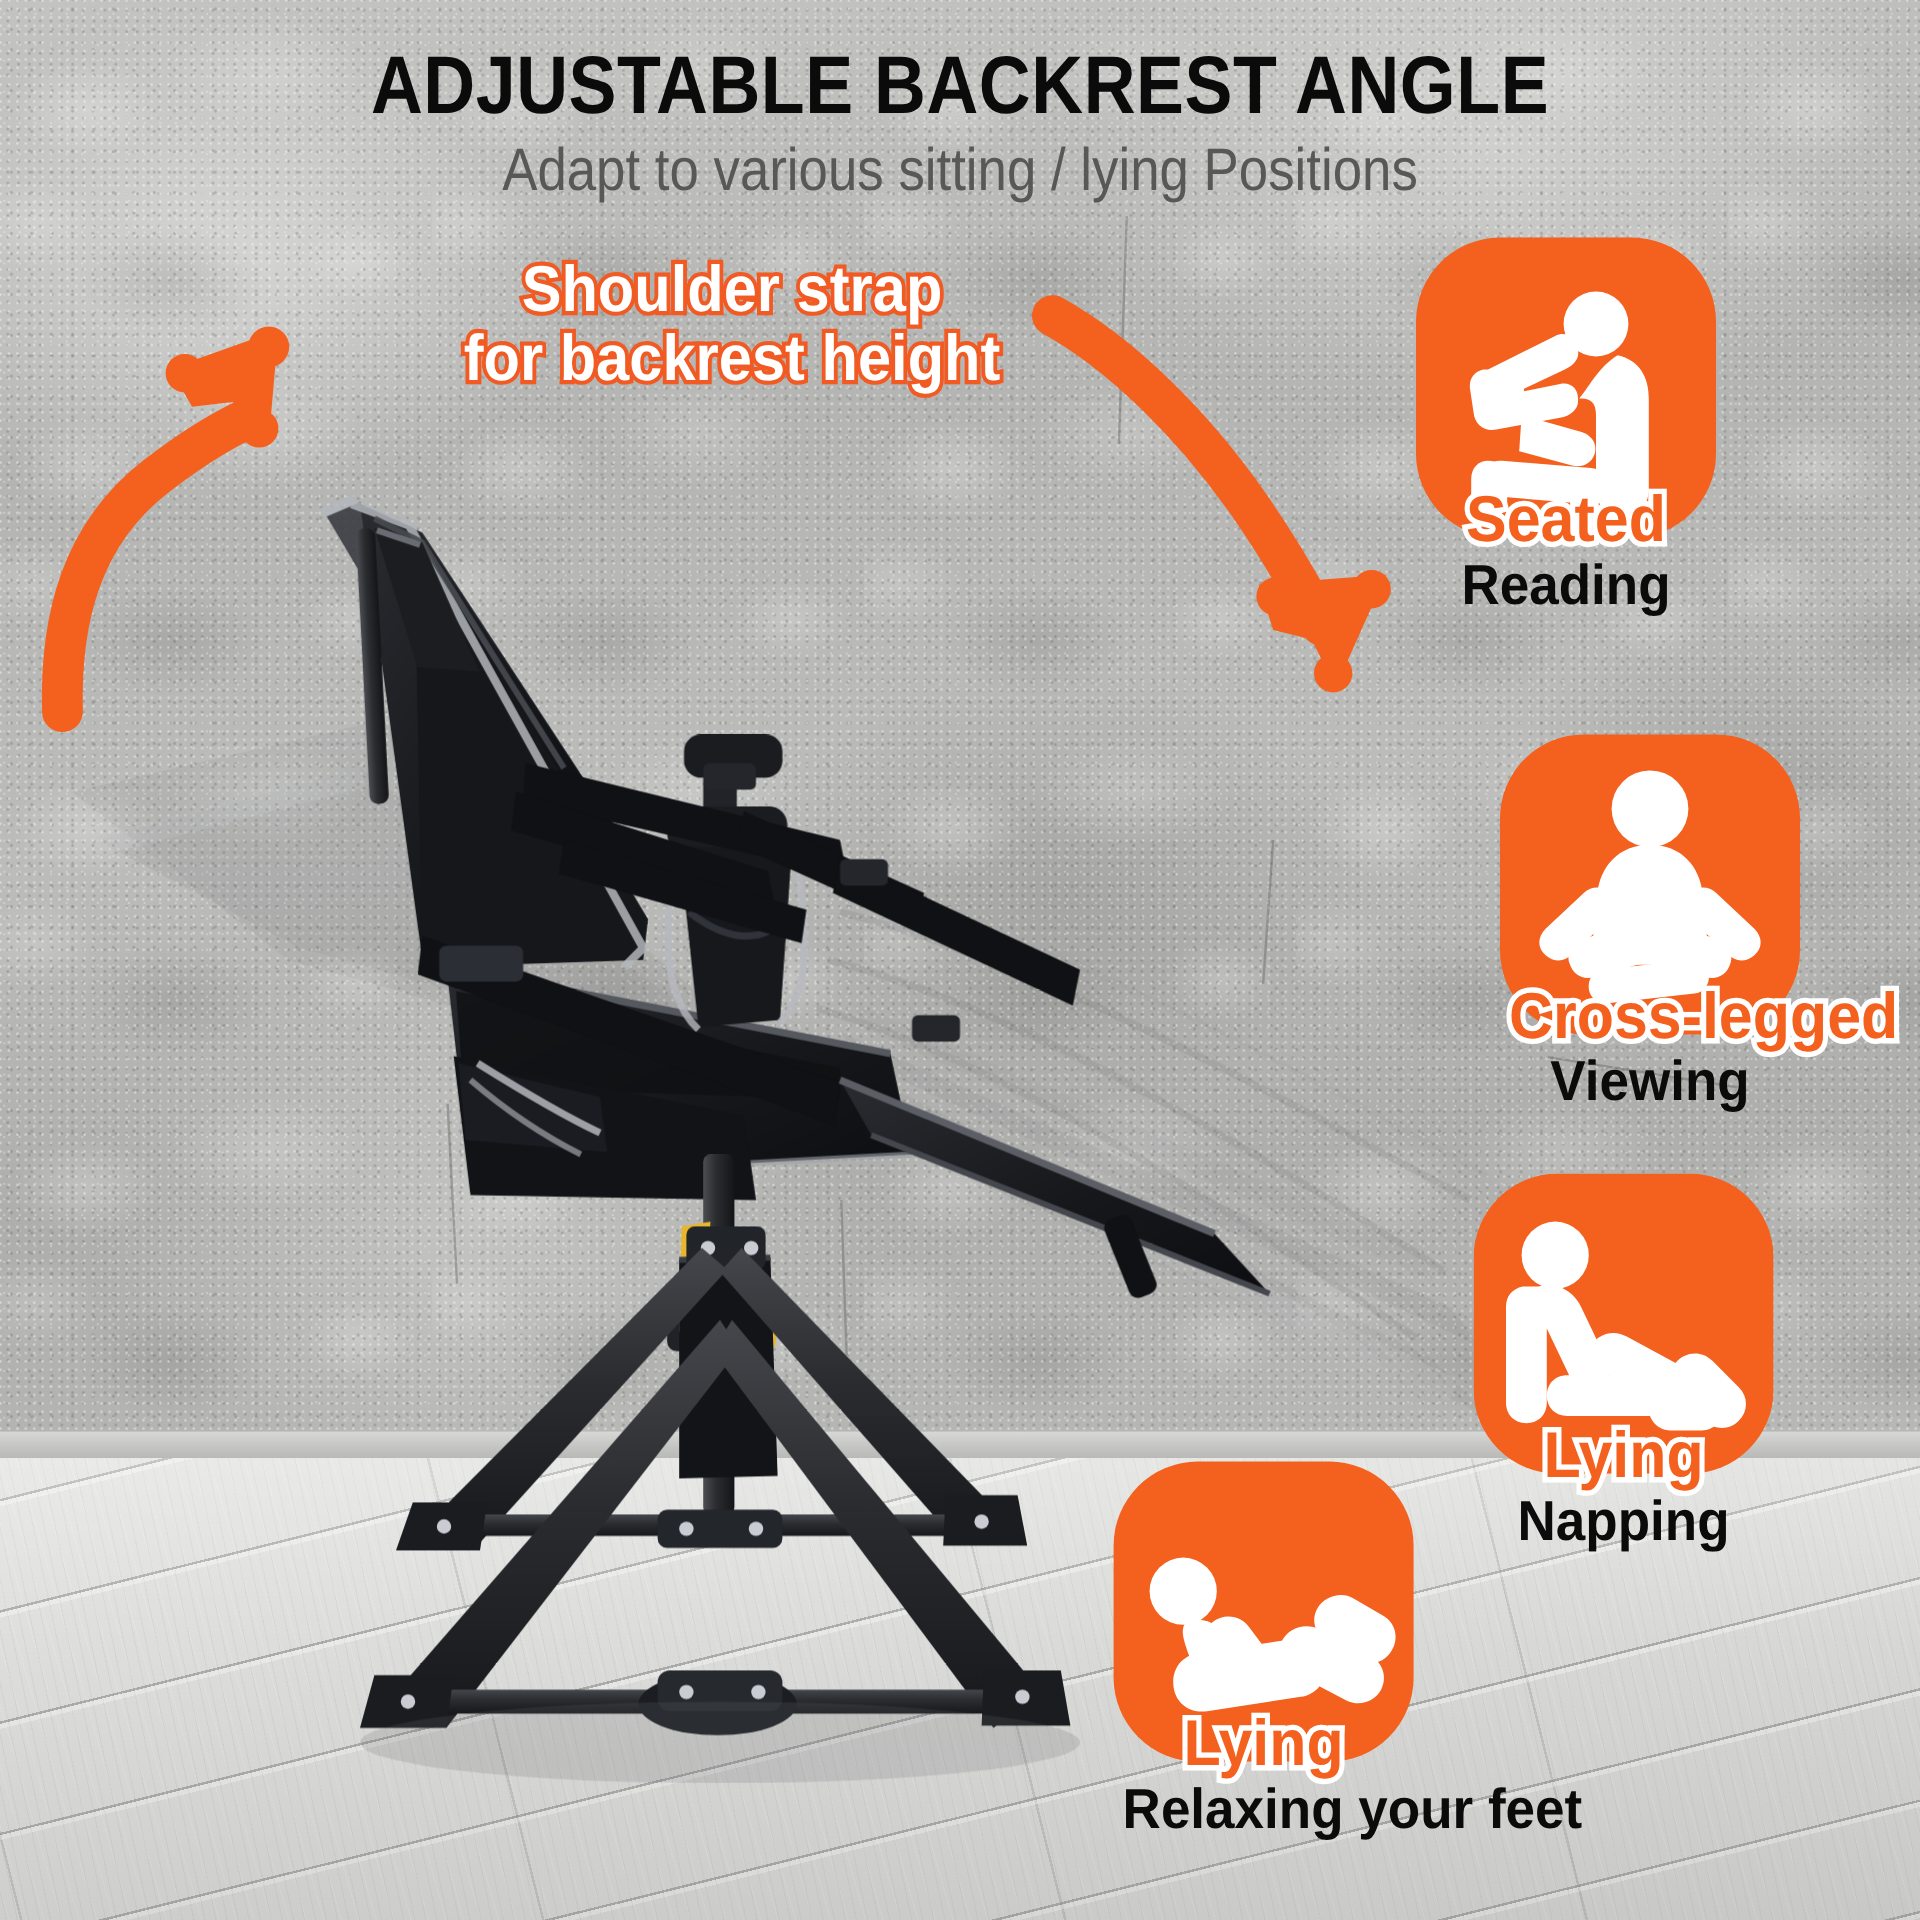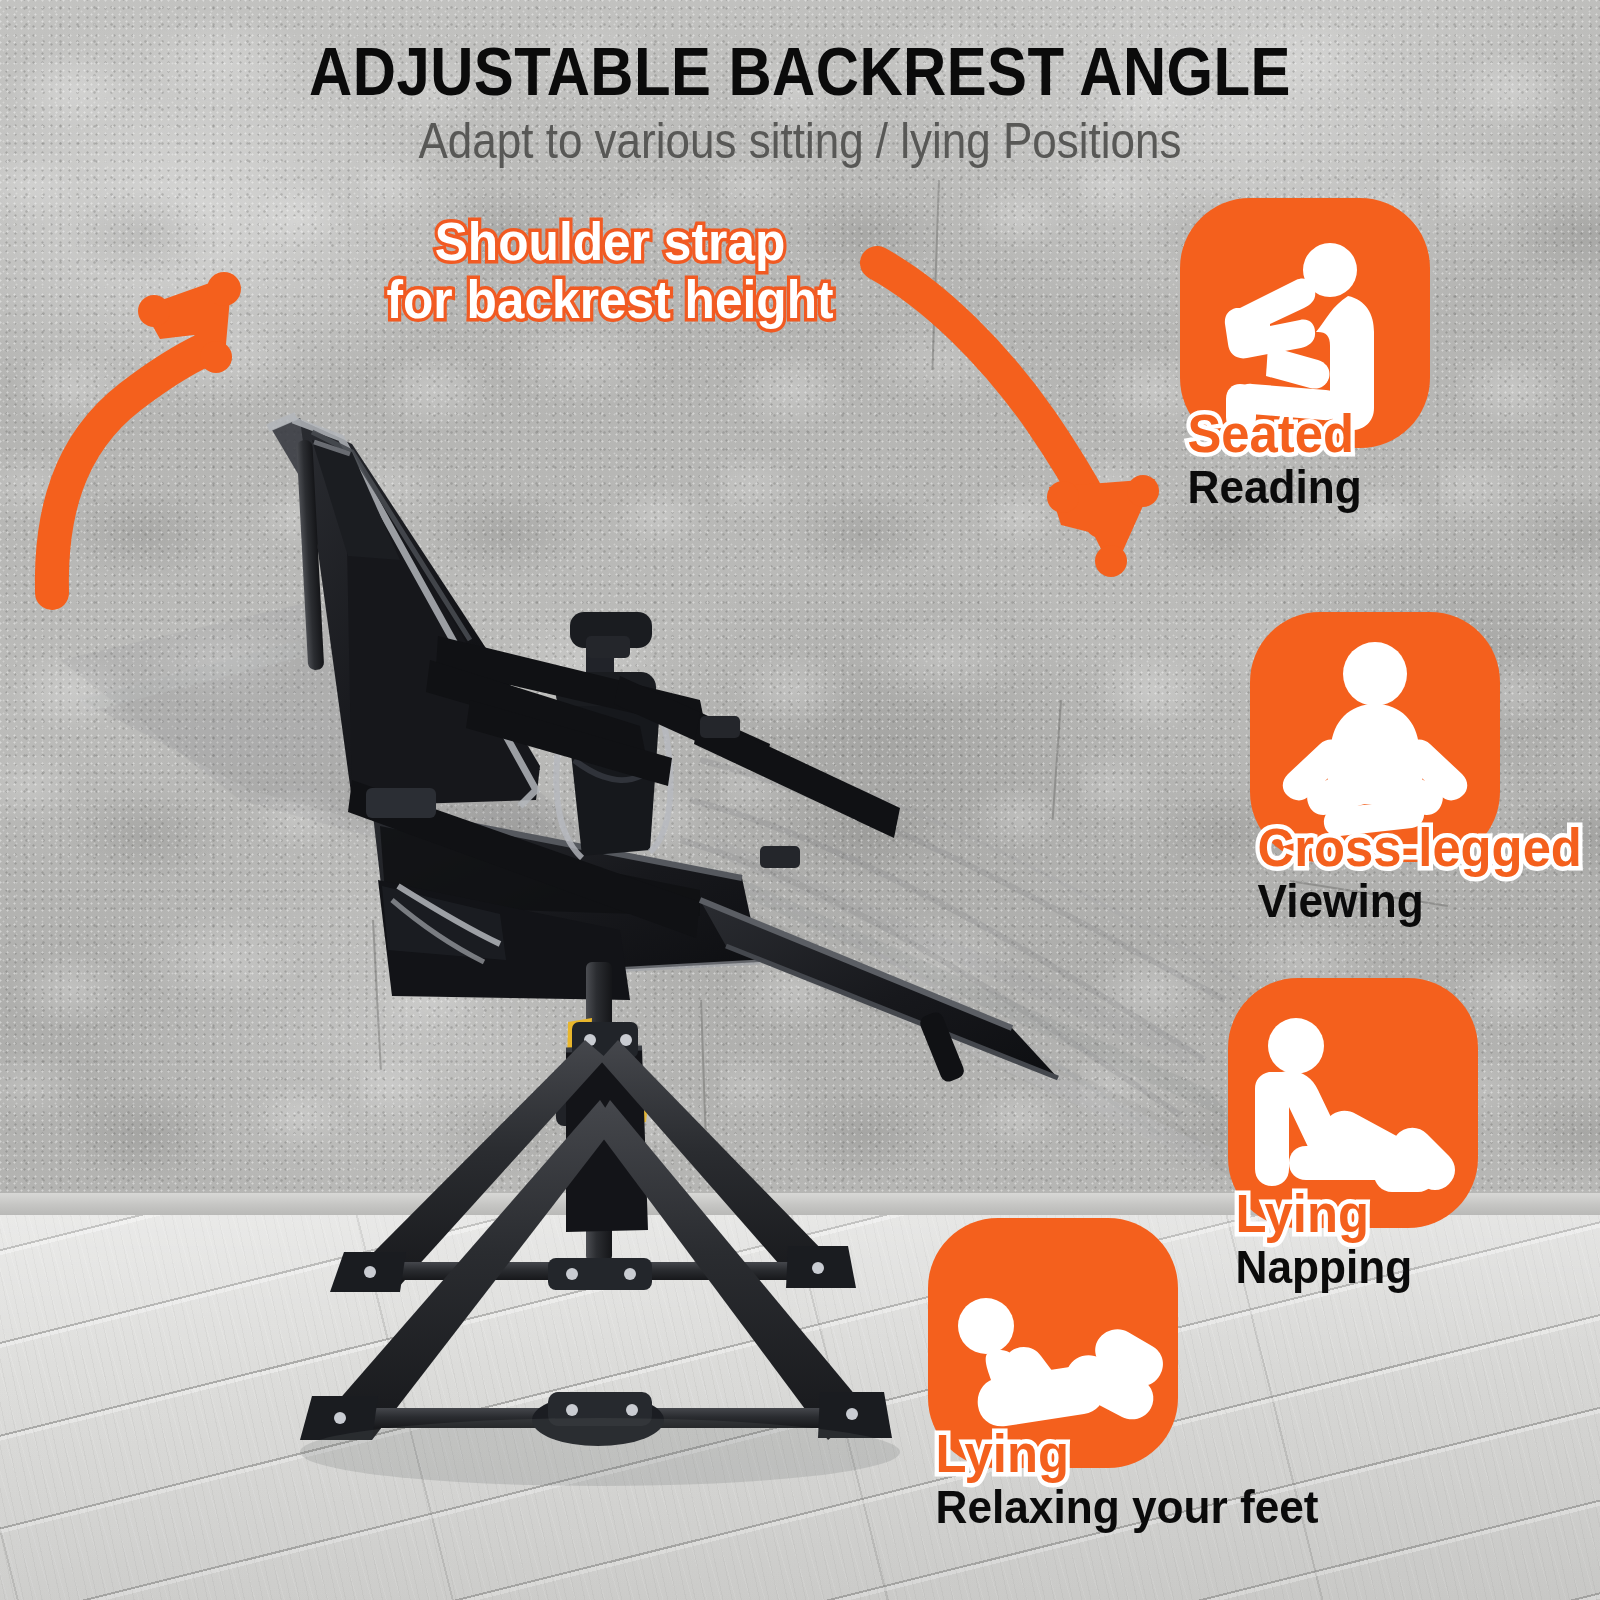--- a/index.html
+++ b/index.html
@@ -79,21 +79,21 @@
   .callout .l{display:block;}
 
   
   .arrow{position:absolute;pointer-events:none;}
 
   
   .feat{position:absolute;width:250px;}
   .tile{width:250px;height:250px;border-radius:70px;background:#f4601d;
     position:relative;display:block;}
   .tile svg{position:absolute;left:0;top:0;width:250px;height:250px;}
-  .feat .cap{position:relative;text-align:left;margin-top:-42px;}
+  .feat .cap{position:relative;text-align:center;margin-top:-42px;}
   .cap .big{display:block;font-size:54px;font-weight:700;color:#f4601d;
     -webkit-text-stroke:9px #ffffff;paint-order:stroke fill;
     transform:scaleX(.94);line-height:1.0;white-space:nowrap;}
   .cap .sub{display:block;font-size:47px;font-weight:700;color:#0b0b0b;
     transform:scaleX(.94);line-height:1.05;margin-top:2px;white-space:nowrap;}
 
   
   #feat-seated{left:1180px;top:198px;}
   #feat-cross{left:1250px;top:588px;margin-top:24px;}
   #feat-nap{left:1228px;top:978px;}

